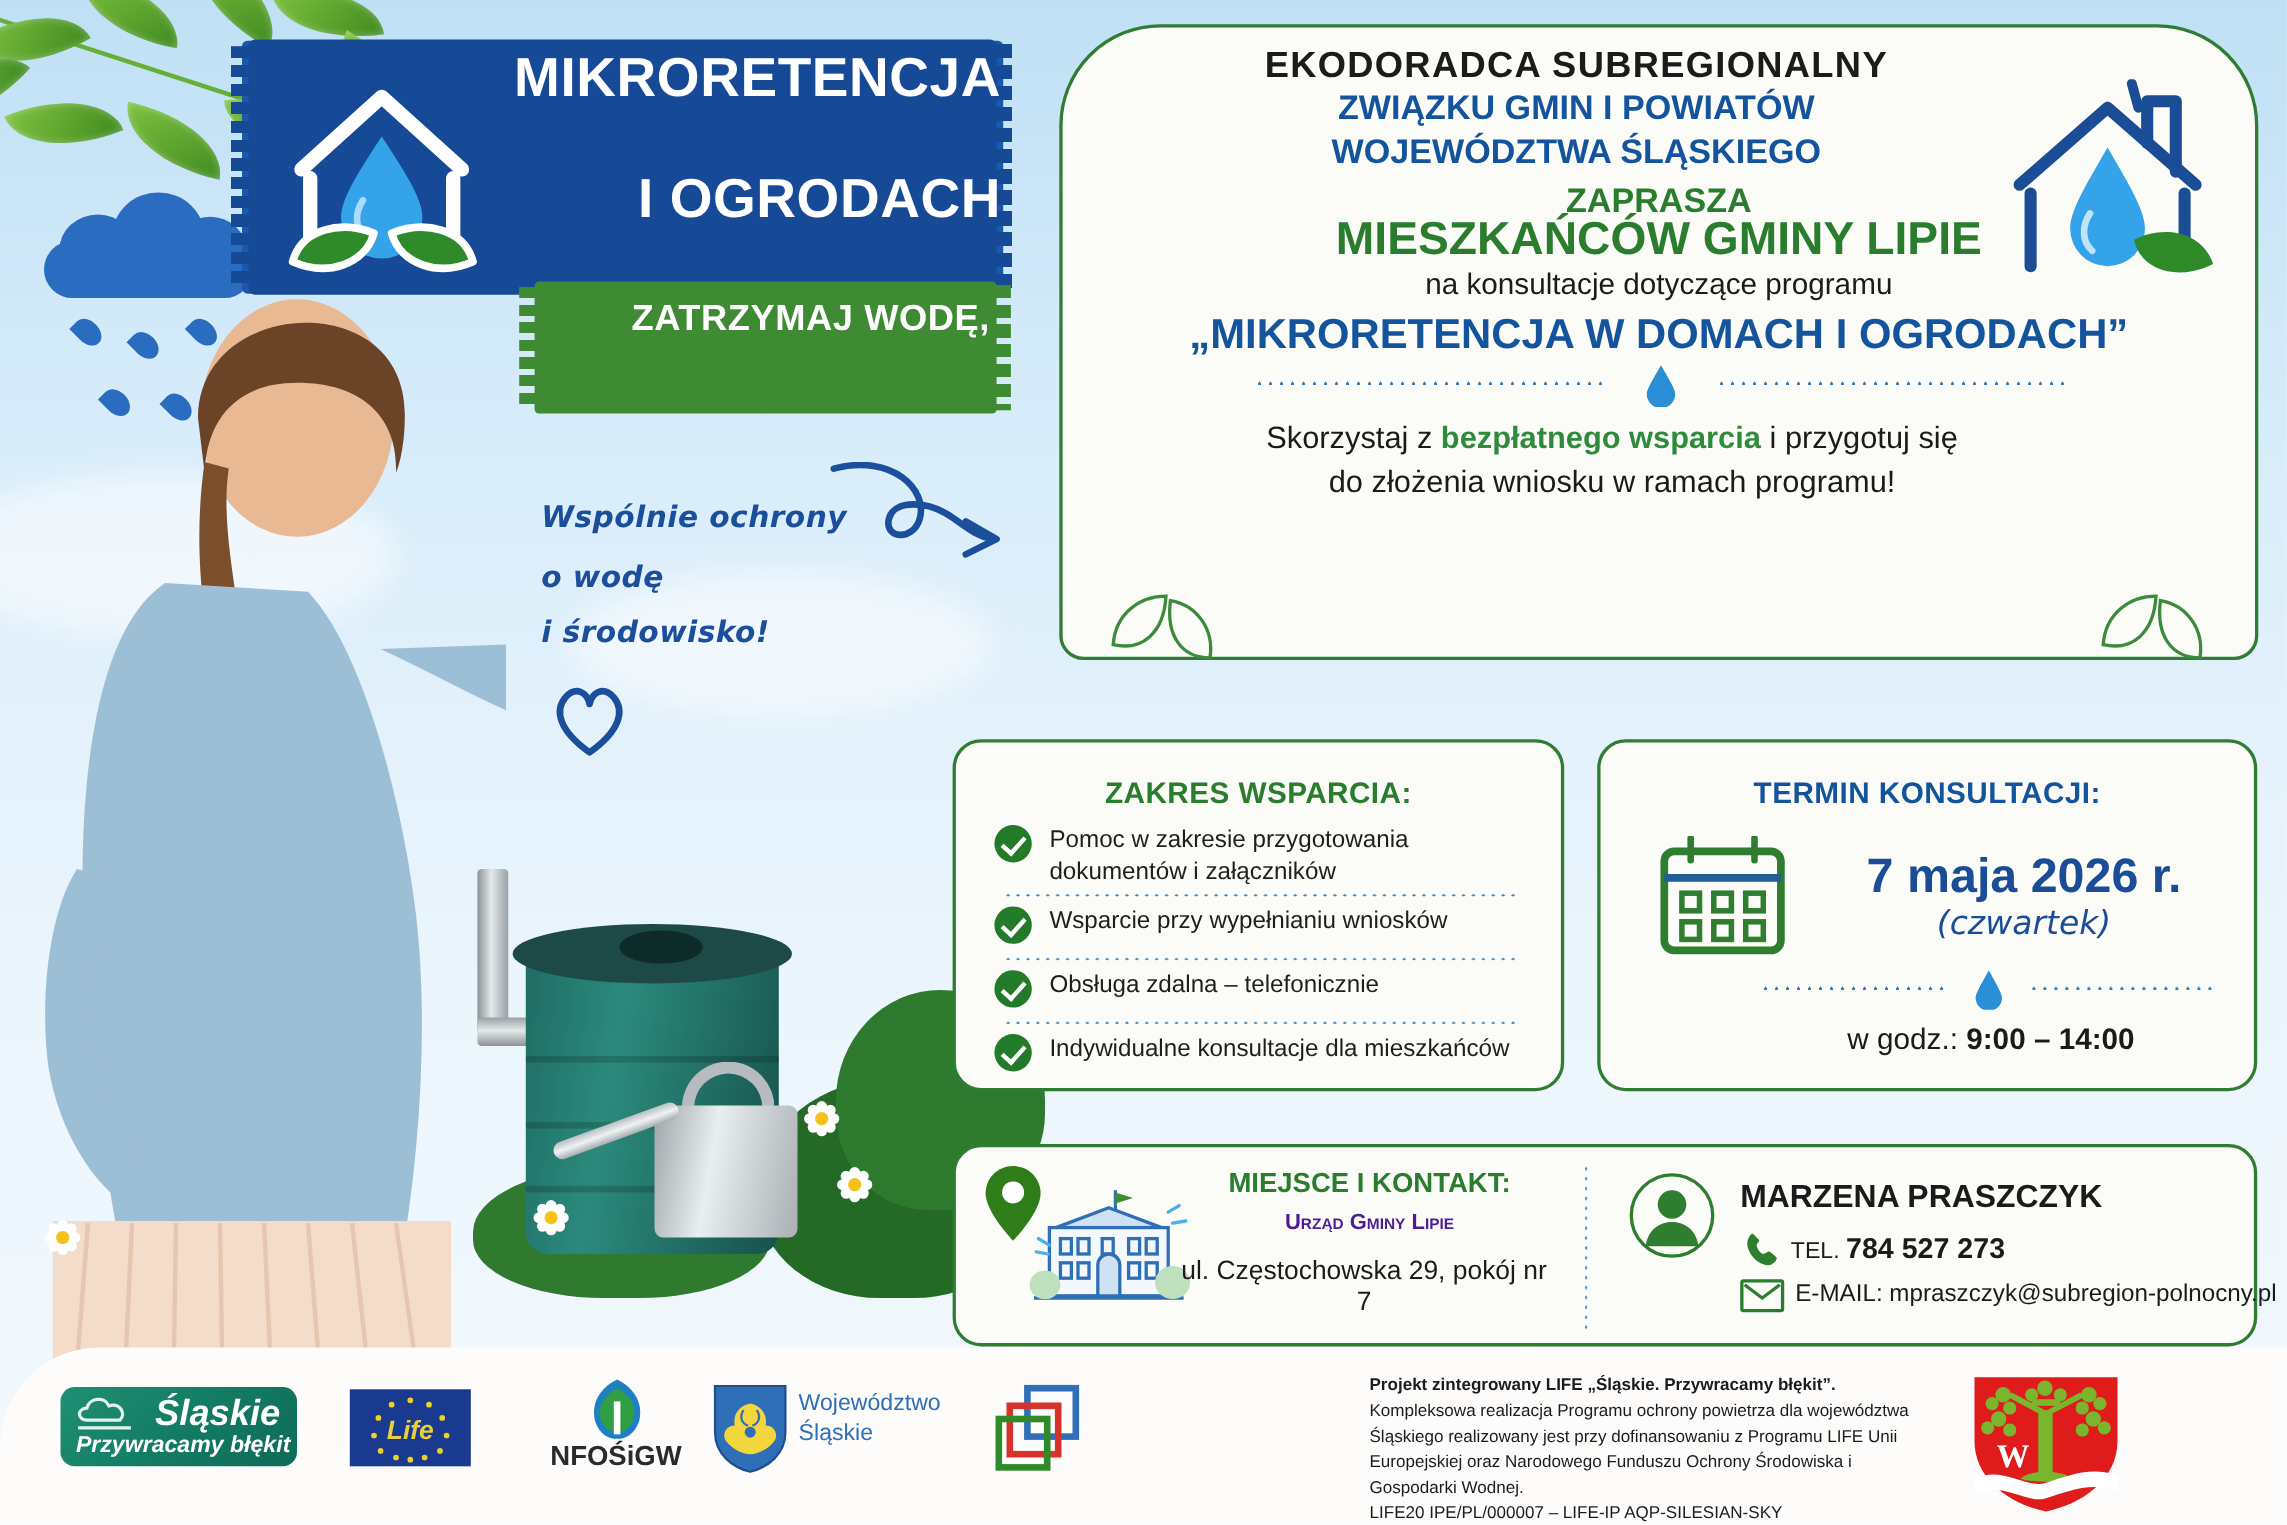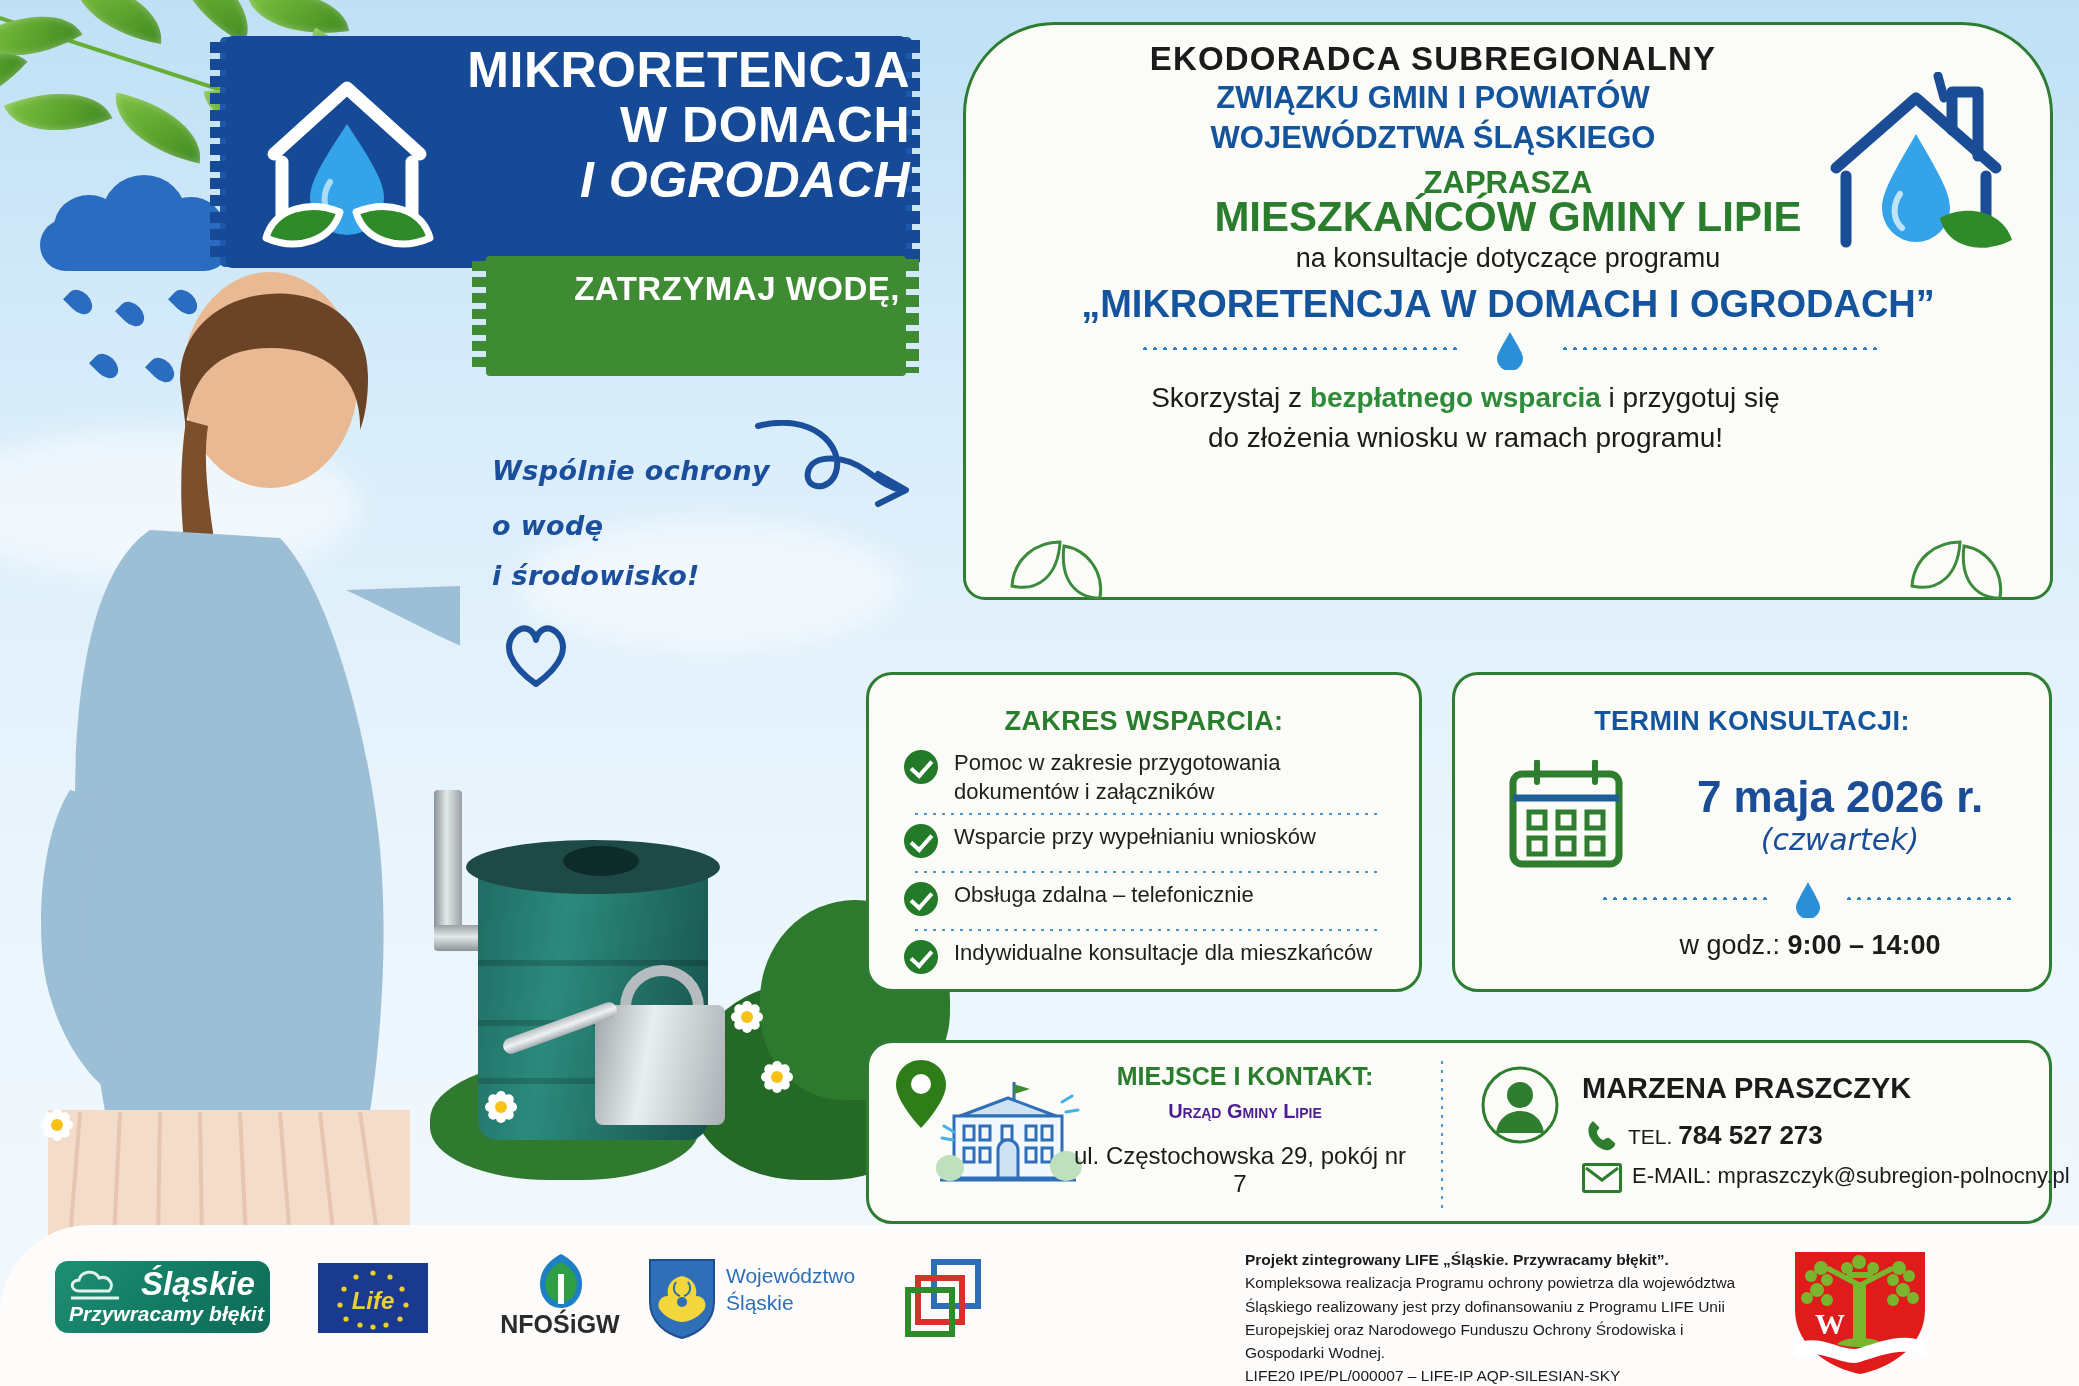--- a/index.html
+++ b/index.html
@@ -41,21 +41,21 @@
       background:#3f8b33; border-radius:4px; }
   #banner-green::before{content:"";position:absolute;left:-14px;top:5px;width:18px;height:110px;
       background:repeating-linear-gradient(180deg,#3f8b33 0 10px,transparent 10px 16px);}
   #banner-green::after{content:"";position:absolute;right:-13px;top:3px;width:17px;height:114px;
       background:repeating-linear-gradient(180deg,#3f8b33 0 12px,transparent 12px 18px);}
 
   .banner-txt { position:absolute; color:#fff; font-weight:bold; letter-spacing:.5px;
                 text-align:right; line-height:1.0; }
   #t1 { left:350px; top:45px; width:560px; font-size:50px; }
   #t2 { left:350px; top:100px; width:560px; font-size:50px; }
-  #t3 { left:350px; top:155px; width:560px; font-size:50px;font-style:italic; }
+  #t3 { left:350px; top:155px; width:560px; font-size:50px; }
   #t4 { left:500px; top:272px; width:400px; font-size:33px; }
   #t5 { left:500px; top:317px; width:400px; font-size:33px; }
 
   
   #house-logo { position:absolute; left:252px; top:62px; width:190px; height:190px; }
 
   
   .hand { position:absolute; color:#1b4f9c; font-family:"DejaVu Sans", sans-serif;
           font-style:italic; font-size:27px; font-weight:600; letter-spacing:.4px; }
 
@@ -238,21 +238,20 @@
     <path d="M22 92 L95 26 L168 92" fill="none" stroke="#fff" stroke-width="13" stroke-linecap="round" stroke-linejoin="round"></path>
     <path d="M30 100 L30 168" fill="none" stroke="#fff" stroke-width="13" stroke-linecap="round"></path>
     <path d="M160 100 L160 168" fill="none" stroke="#fff" stroke-width="13" stroke-linecap="round"></path>
     <path d="M95 62 C70 100 58 120 58 136 a37 37 0 0 0 74 0 C132 120 120 100 95 62 Z" fill="#34a3ea"></path>
     <path d="M78 120 C70 132 71 146 80 154" fill="none" stroke="#a8dcf7" stroke-width="6" stroke-linecap="round"></path>
     <path d="M88 150 C58 138 22 146 14 176 C46 190 80 178 88 150 Z" fill="#2f8b2a" stroke="#fff" stroke-width="7" stroke-linejoin="round"></path>
     <path d="M104 150 C134 138 170 146 178 176 C146 190 112 178 104 150 Z" fill="#2f8b2a" stroke="#fff" stroke-width="7" stroke-linejoin="round"></path>
   </svg>
 
   <div class="banner-txt" id="t1">MIKRORETENCJA</div>
-  <div class="banner-txt" id="t2">W DOMACH</div>
   <div class="banner-txt" id="t3">I OGRODACH</div>
   <div class="banner-txt" id="t4">ZATRZYMAJ WODĘ,</div>
 
   <div class="hand" style="left:492px;top:455px;">Wspólnie ochrony</div>
   <div class="hand" style="left:492px;top:510px;">o wodę</div>
   <div class="hand" style="left:492px;top:560px;">i środowisko!</div>
 
   <svg style="position:absolute;left:740px;top:420px;" width="180" height="110" viewBox="0 0 180 110">
     <path d="M18 6 C72 -8 104 26 96 52 C90 72 64 70 68 52 C72 34 104 34 128 52 C142 62 150 68 162 70" fill="none" stroke="#1b4f9c" stroke-width="6" stroke-linecap="round"></path>
     <path d="M138 54 L166 70 L138 84" fill="none" stroke="#1b4f9c" stroke-width="6" stroke-linecap="round" stroke-linejoin="round"></path>

